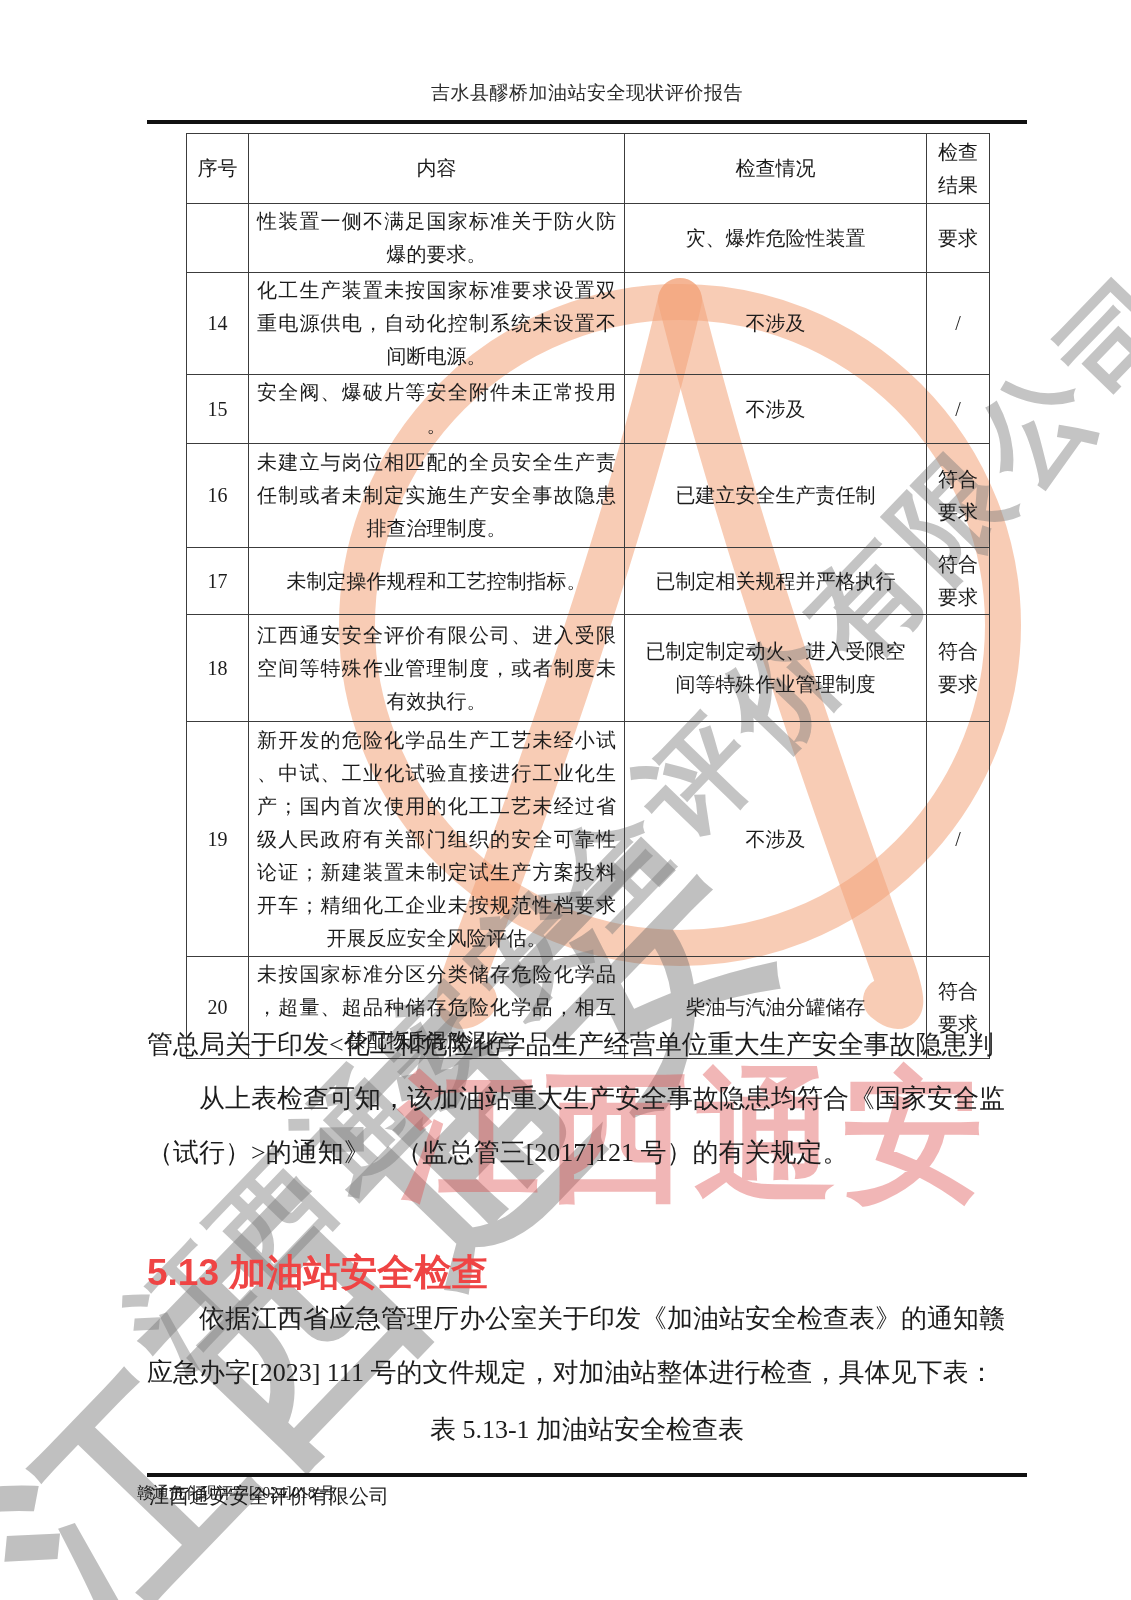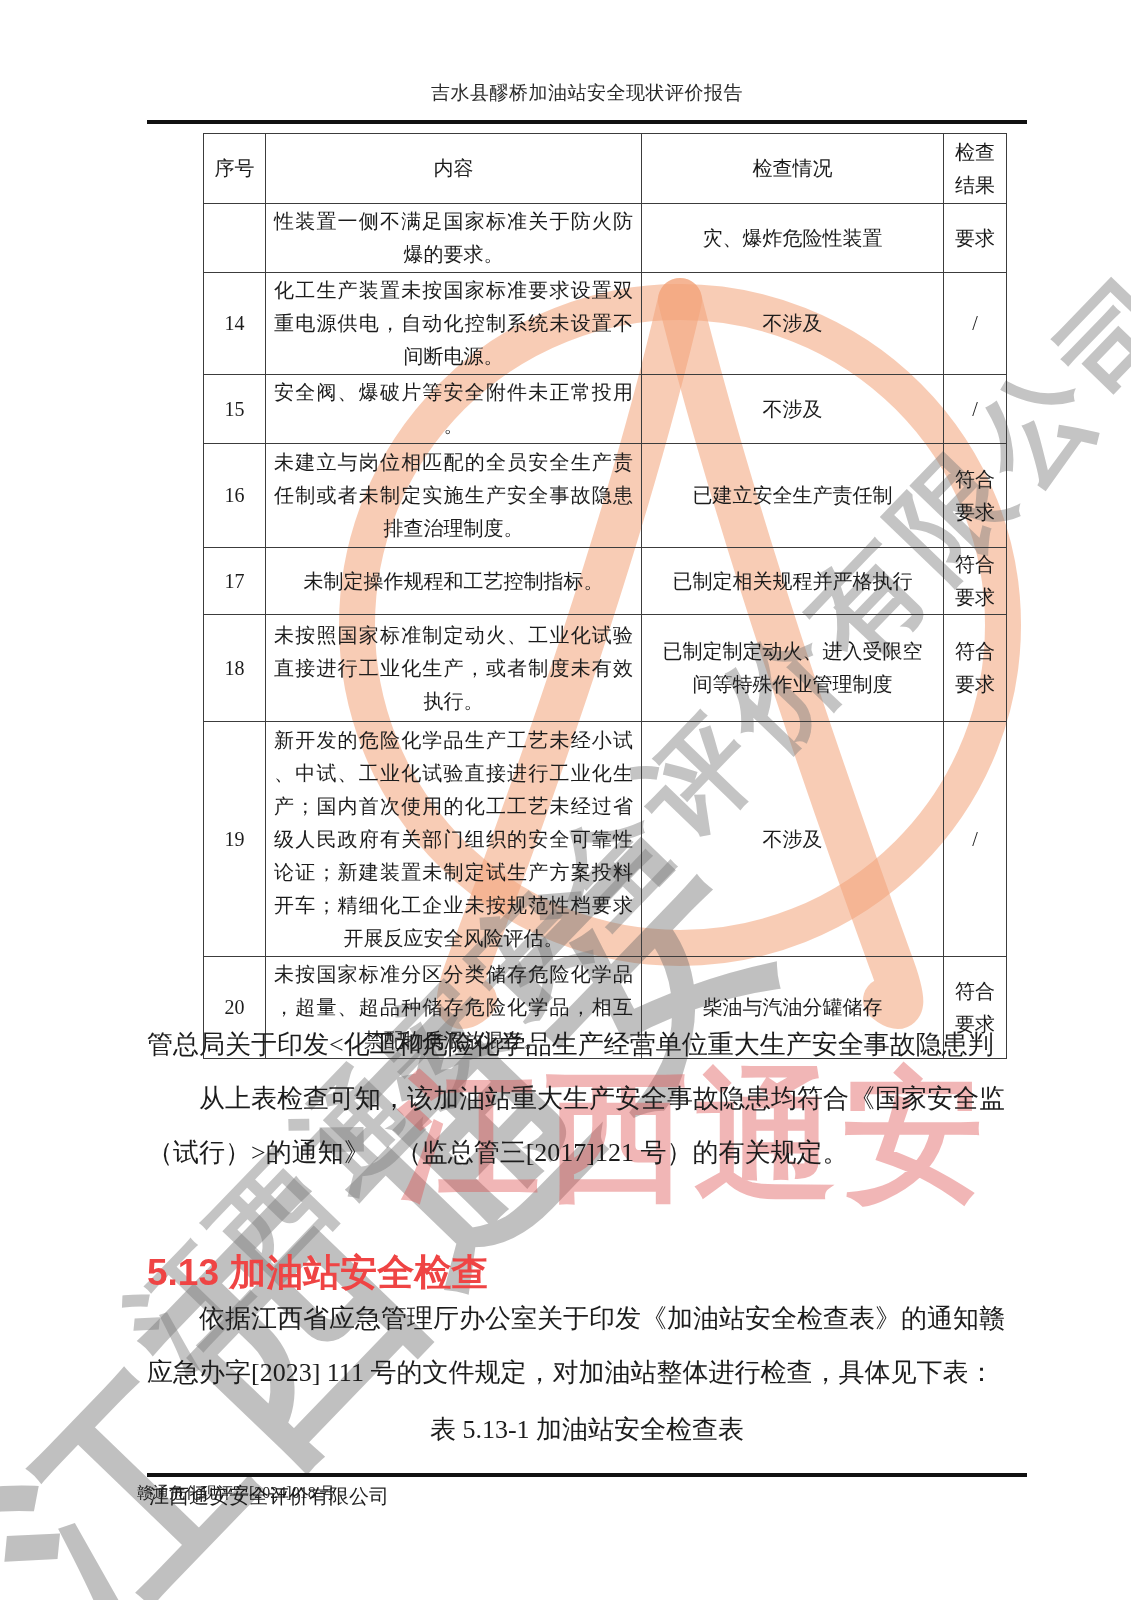--- a/index.html
+++ b/index.html
@@ -34,21 +34,21 @@
     font-family:"Liberation Sans","DejaVu Sans",sans-serif;
   }
   
   .doc-title{
     position:absolute;left:147px;top:80px;width:880px;text-align:center;
     font-size:19px;letter-spacing:0.5px;color:#2a2a2a;
   }
   .head-rule{position:absolute;left:147px;top:120px;width:880px;height:4px;background:#111;}
   
   #tbl-wrap{position:absolute;left:186px;top:133px;z-index:1;}
-  table{border-collapse:collapse;table-layout:fixed;width:803px;margin-left:17px;}
+  table{border-collapse:collapse;table-layout:fixed;width:803px;}
   th,td{
     border:1.5px solid #3c3c3c;
     font-size:20px;line-height:33px;vertical-align:middle;
     font-weight:normal;overflow:hidden;
   }
   col.c1{width:62px}col.c2{width:376px}col.c3{width:302px}col.c4{width:63px}
   thead tr{height:70px;}
   th{text-align:center;padding:0 4px;word-break:break-all;}
   td.no{text-align:center;}
   td.content{
@@ -155,21 +155,21 @@
 
     <tr>
       <td class="no">17</td>
       <td class="content">未制定操作规程和工艺控制指标。</td>
       <td class="situation">已制定相关规程并严格执行</td>
       <td class="result">符合要求</td>
     </tr>
 
     <tr>
       <td class="no">18</td>
-      <td class="content">未按照国家标准制定动火、工业化试验直接进行工业化生产，或者制度未有效执行。</td>
+      <td class="content">江西通安安全评价有限公司、进入受限空间等特殊作业管理制度，或者制度未有效执行。</td>
       <td class="situation">已制定制定动火、进入受限空间等特殊作业管理制度</td>
       <td class="result">符合要求</td>
     </tr>
 
     <tr>
       <td class="no">19</td>
       <td class="content">新开发的危险化学品生产工艺未经小试、中试、工业化试验直接进行工业化生产；国内首次使用的化工工艺未经过省级人民政府有关部门组织的安全可靠性论证；新建装置未制定试生产方案投料开车；精细化工企业未按规范性档要求开展反应安全风险评估。</td>
       <td class="situation">不涉及</td>
       <td class="result">/</td>
     </tr>

